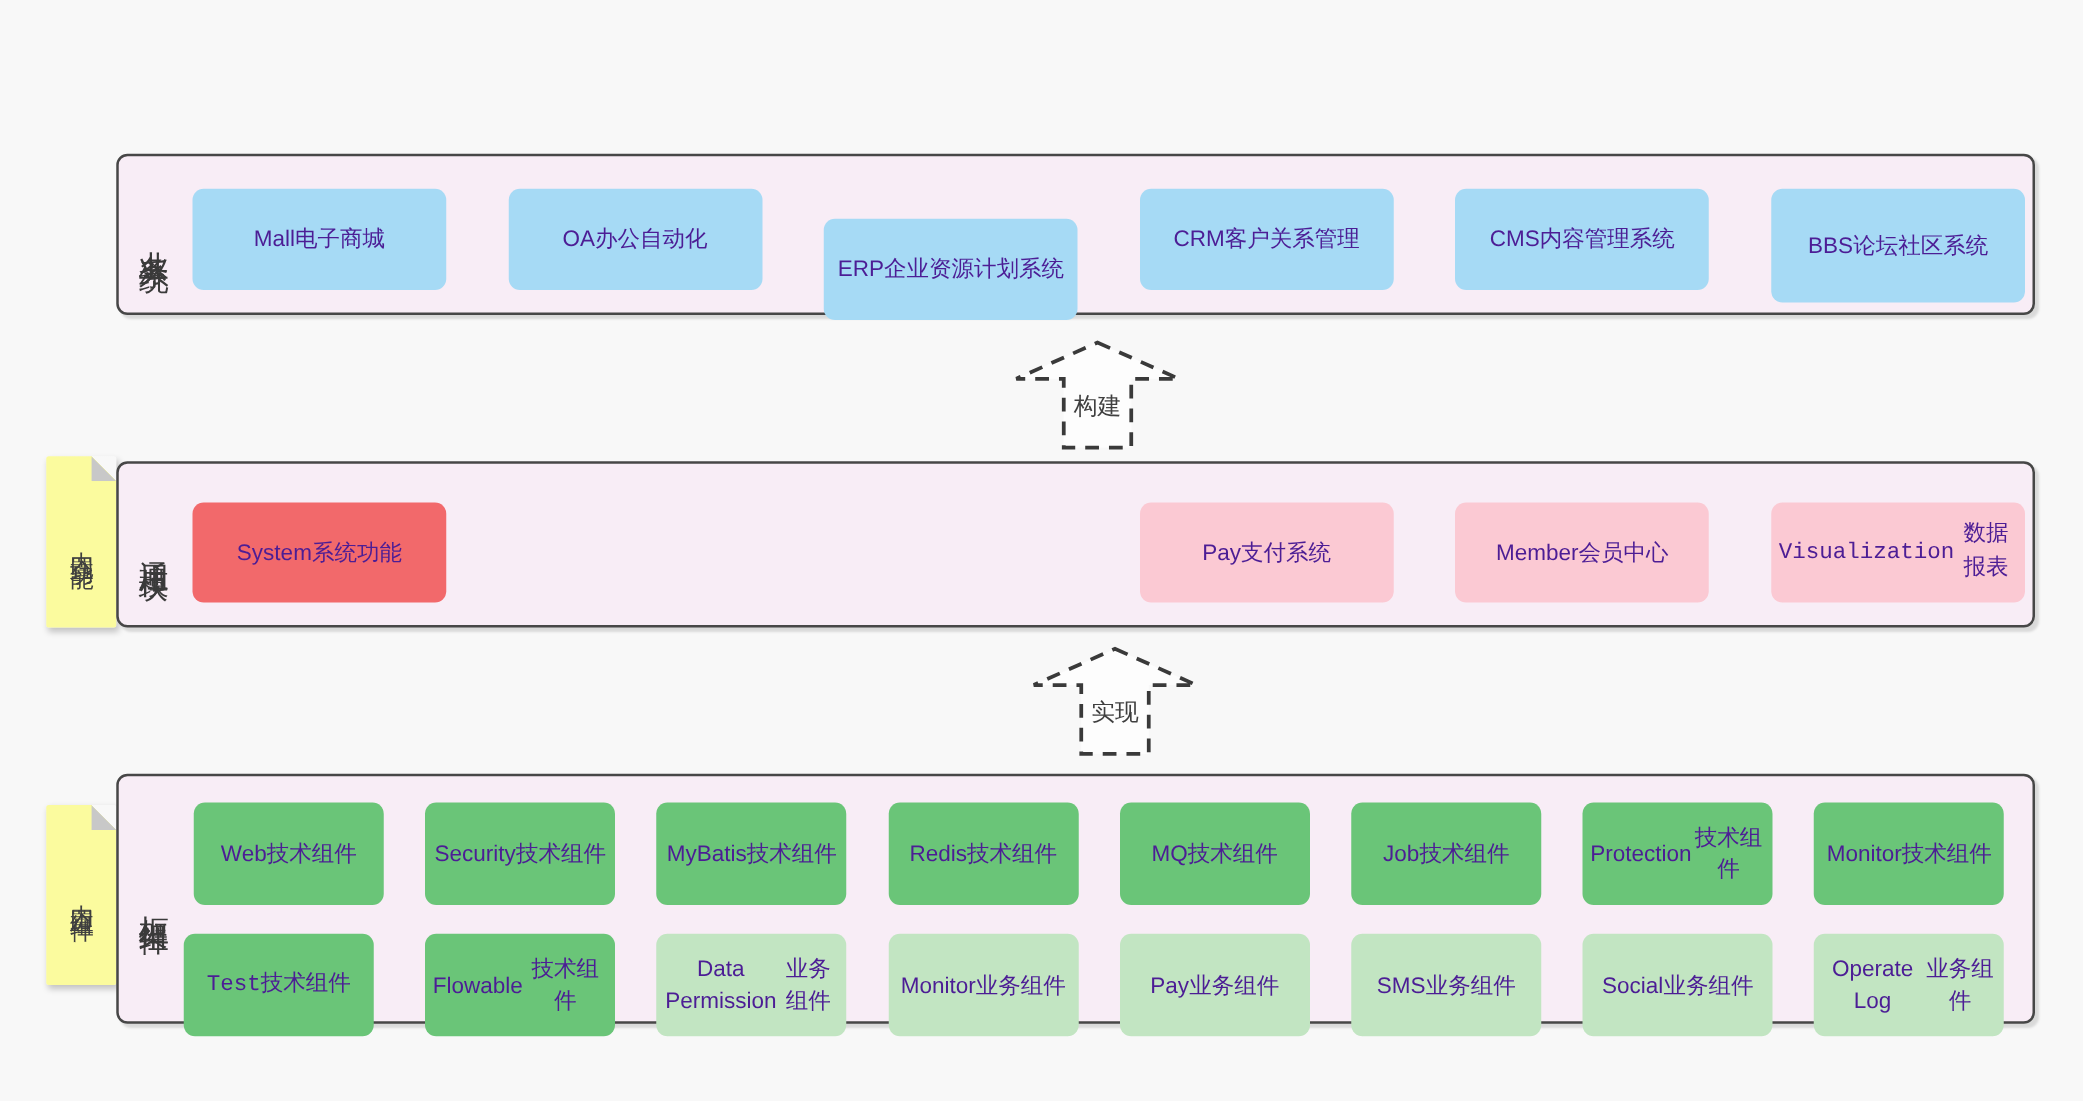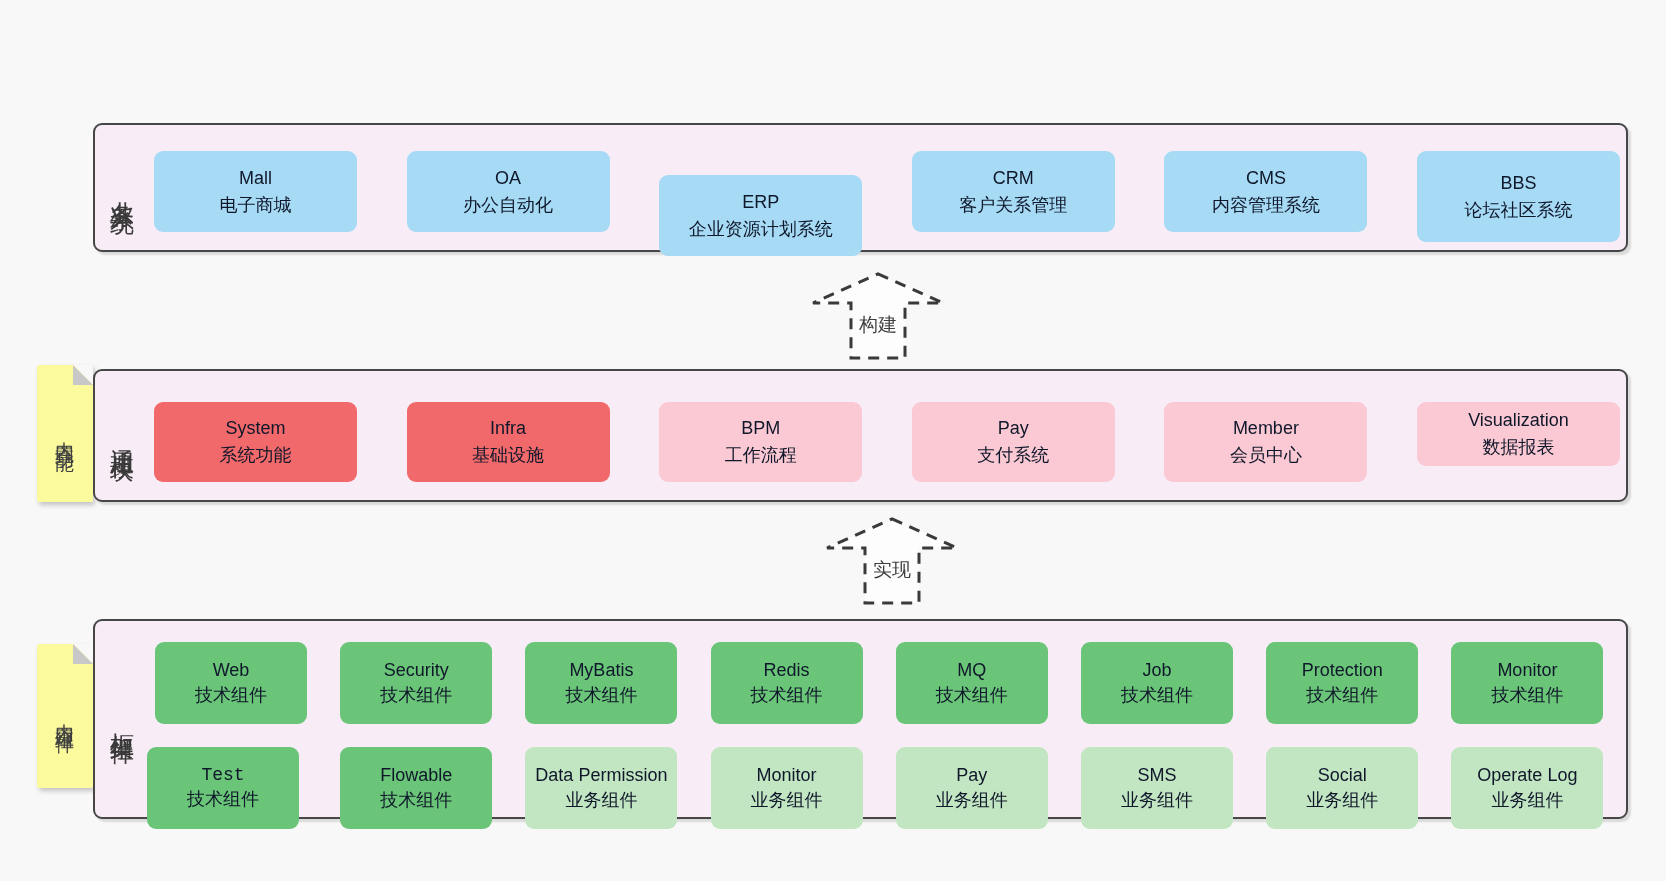--- a/index.html
+++ b/index.html
@@ -16,23 +16,23 @@
   #panel-0{top:123px;height:129px;}
   #panel-1{top:369px;height:133px;}
   #panel-2{top:619px;height:200px;}
   .side-label{
     position:absolute;left:10px;top:0;height:100%;width:34px;
     display:flex;align-items:center;justify-content:center;
     writing-mode:vertical-lr;text-orientation:upright;
     font-size:24px;letter-spacing:3px;color:#3a3a3a;line-height:1;
   }
   .box{
-    position:absolute;border-radius:9px;display:flex;flex-direction:column;
+    position:absolute;border-radius:9px;display:flex;flex-direction:row;
     align-items:center;justify-content:center;text-align:center;
-    font-size:18px;line-height:27px;color:#0f172a;padding:4px 6px;box-sizing:border-box;
+    font-size:18px;line-height:27px;color:#4c1d95;padding:4px 6px;box-sizing:border-box;
   }
   #panel-2 .box{line-height:25px;}
   .sticky{
     position:absolute;left:37px;width:56px;z-index:1;
     box-shadow:2px 3px 5px rgba(0,0,0,0.22);border-radius:2px;
   }
   #sticky-1{top:365px;height:137px;}
   #sticky-2{top:644px;height:144px;}
   .sticky-fold{
     position:absolute;top:0;right:0;width:20px;height:20px;
@@ -96,37 +96,29 @@
     <div class="sticky-fold" style="background: rgb(200, 200, 200);"></div>
     <div class="sticky-text">内置功能</div>
   </div>
 
   <div class="panel" id="panel-1">
     <div class="side-label">通用模块</div>
   <div class="box" style="left: 59px; top: 31px; width: 203px; height: 80px; background: rgb(242, 105, 107);">
         <div>System</div>
         <div>系统功能</div>
       </div>
-      <div class="box" style="left: 311.6px; top: 31px; width: 203px; height: 80px; background: rgb(242, 105, 107);">
-        <div>Infra</div>
-        <div>基础设施</div>
-      </div>
-      <div class="box" style="left: 564.2px; top: 31px; width: 203px; height: 80px; background: rgb(251, 201, 211);">
-        <div>BPM</div>
-        <div>工作流程</div>
-      </div>
       <div class="box" style="left: 816.8px; top: 31px; width: 203px; height: 80px; background: rgb(251, 201, 211);">
         <div>Pay</div>
         <div>支付系统</div>
       </div>
       <div class="box" style="left: 1069.4px; top: 31px; width: 203px; height: 80px; background: rgb(251, 201, 211);">
         <div>Member</div>
         <div>会员中心</div>
       </div>
-      <div class="box" style="left: 1322px; top: 31px; width: 203px; height: 64px; background: rgb(251, 201, 211);">
+      <div class="box" style="left: 1322px; top: 31px; width: 203px; height: 80px; background: rgb(251, 201, 211); font-family: Liberation Mono, monospace;">
         <div>Visualization</div>
         <div>数据报表</div>
       </div>
     </div>
 
   <svg class="arrow" id="arrow-1" width="136" height="90" viewBox="0 0 136 90">
     <polygon points="68,3 133,32 95,32 95,87 41,87 41,32 3,32"></polygon>
     <text x="68" y="60">实现</text>
   </svg>
 

